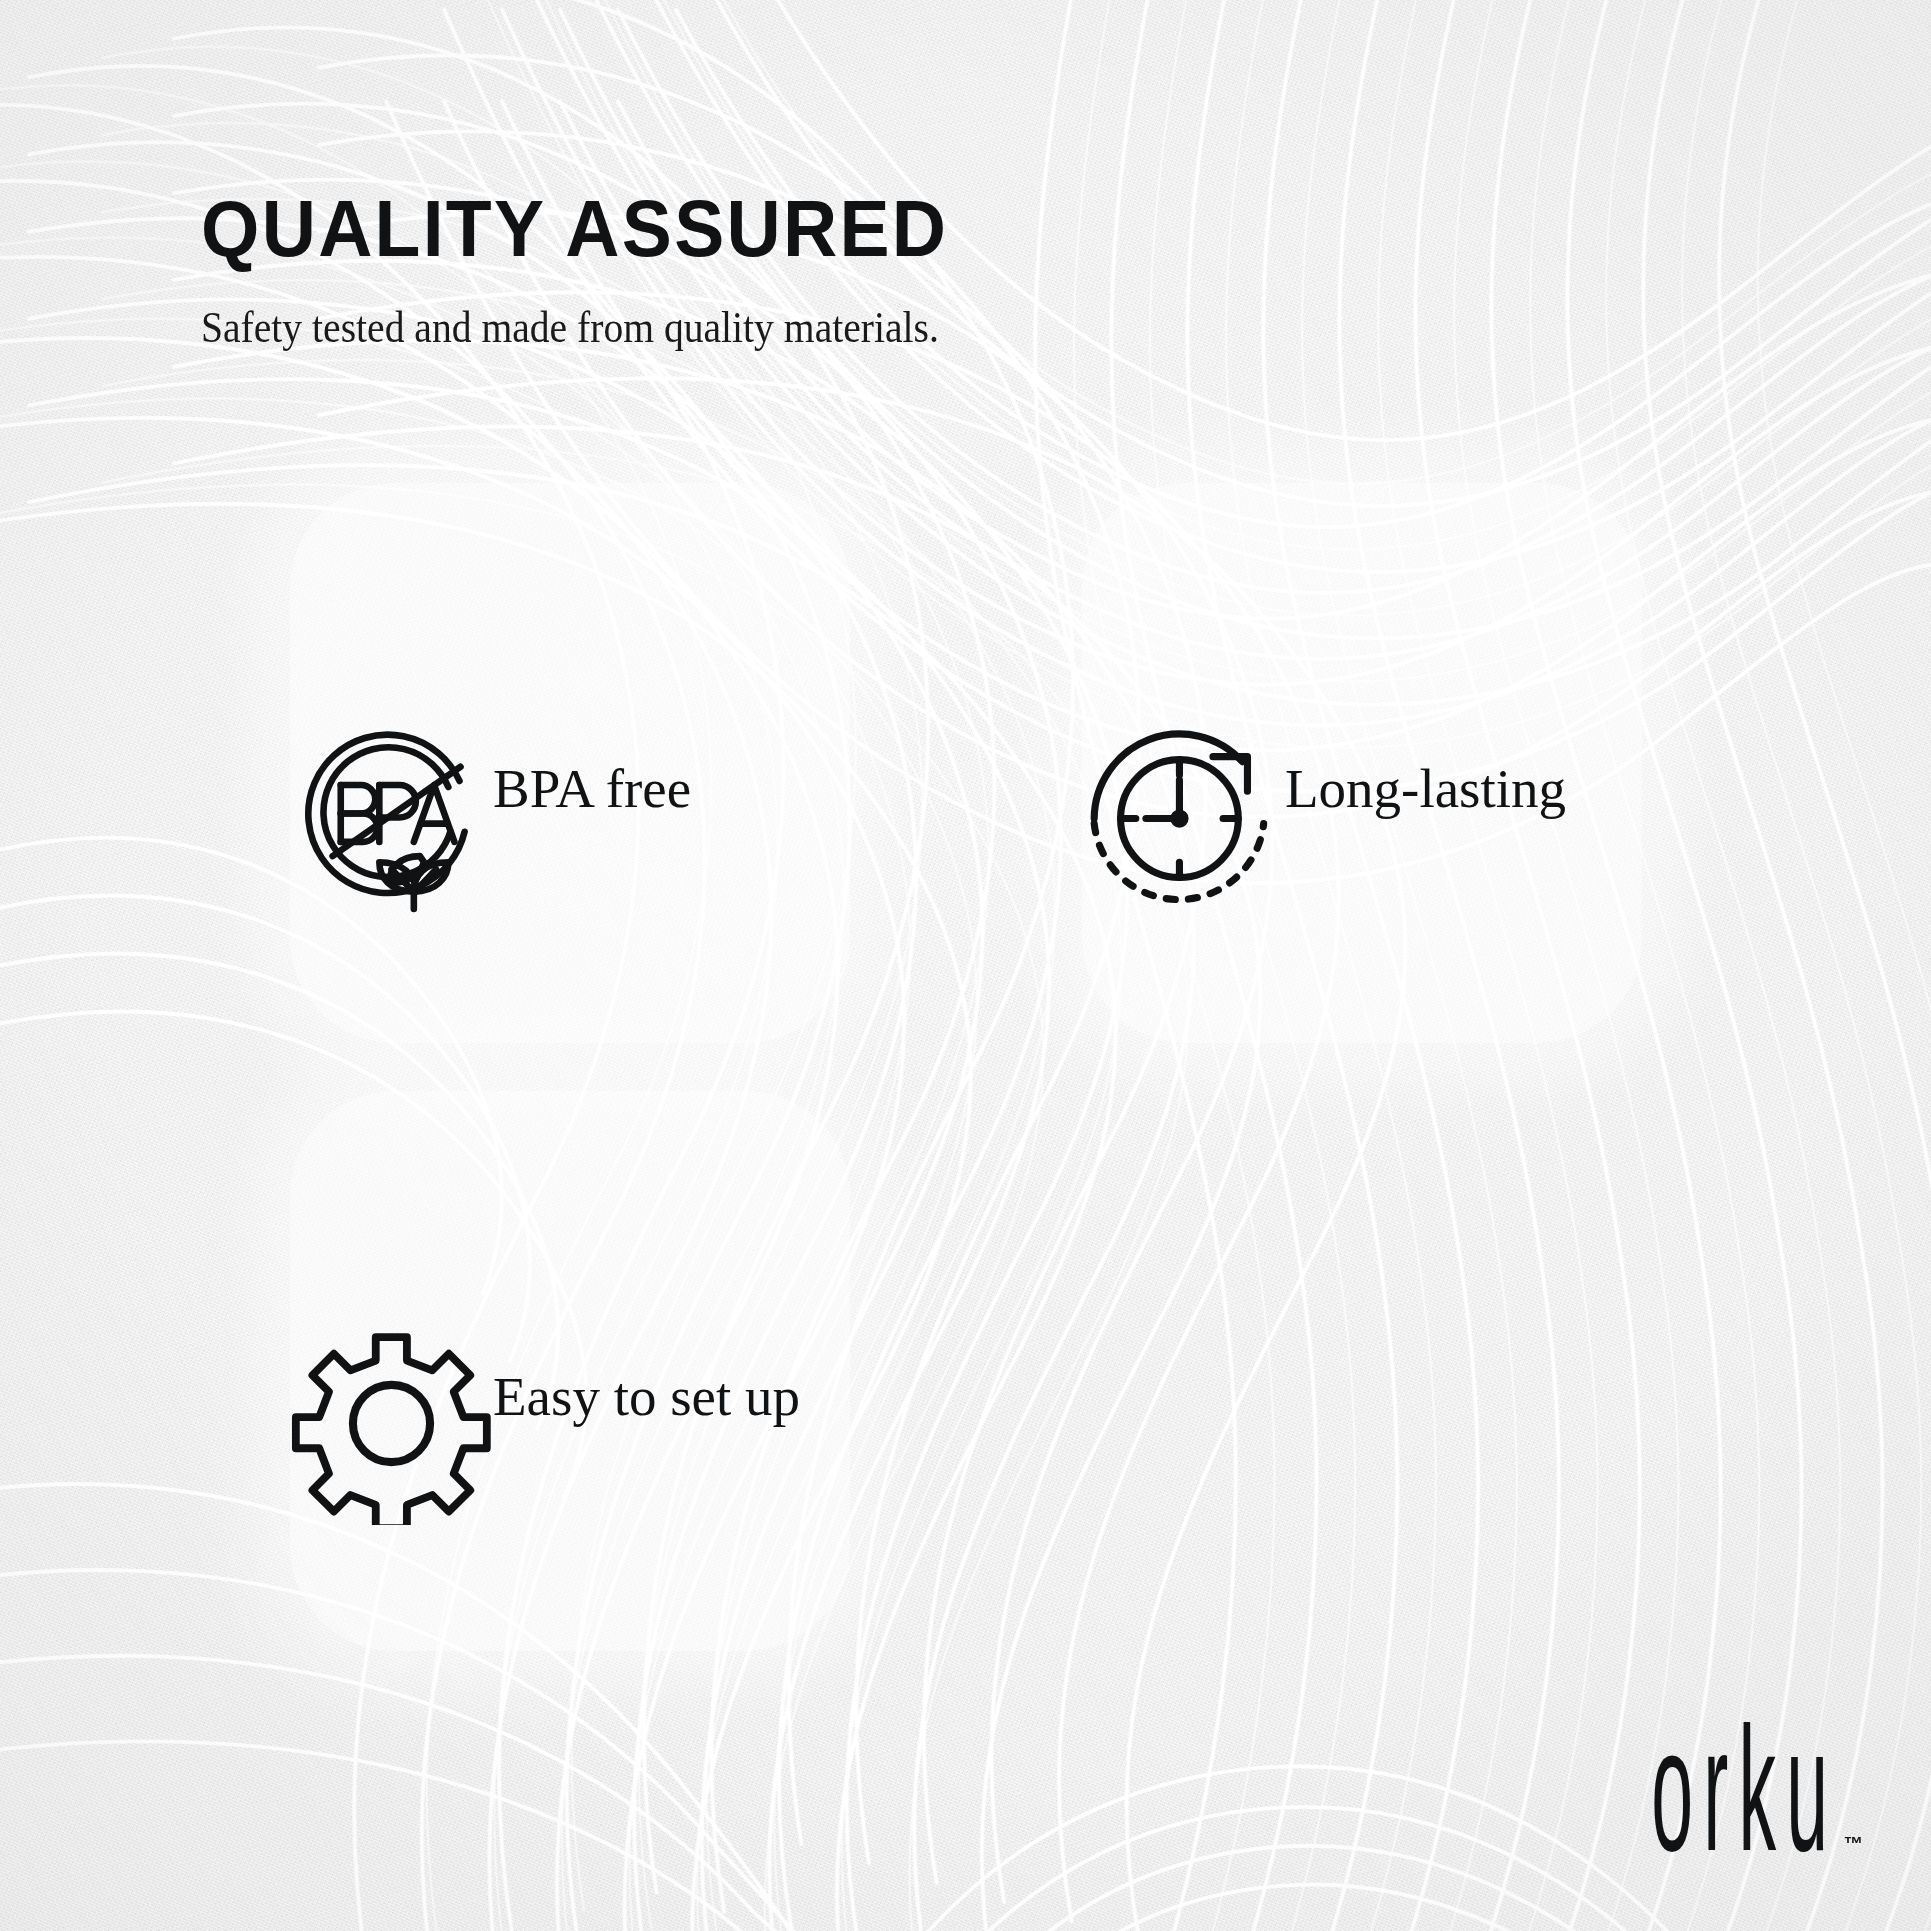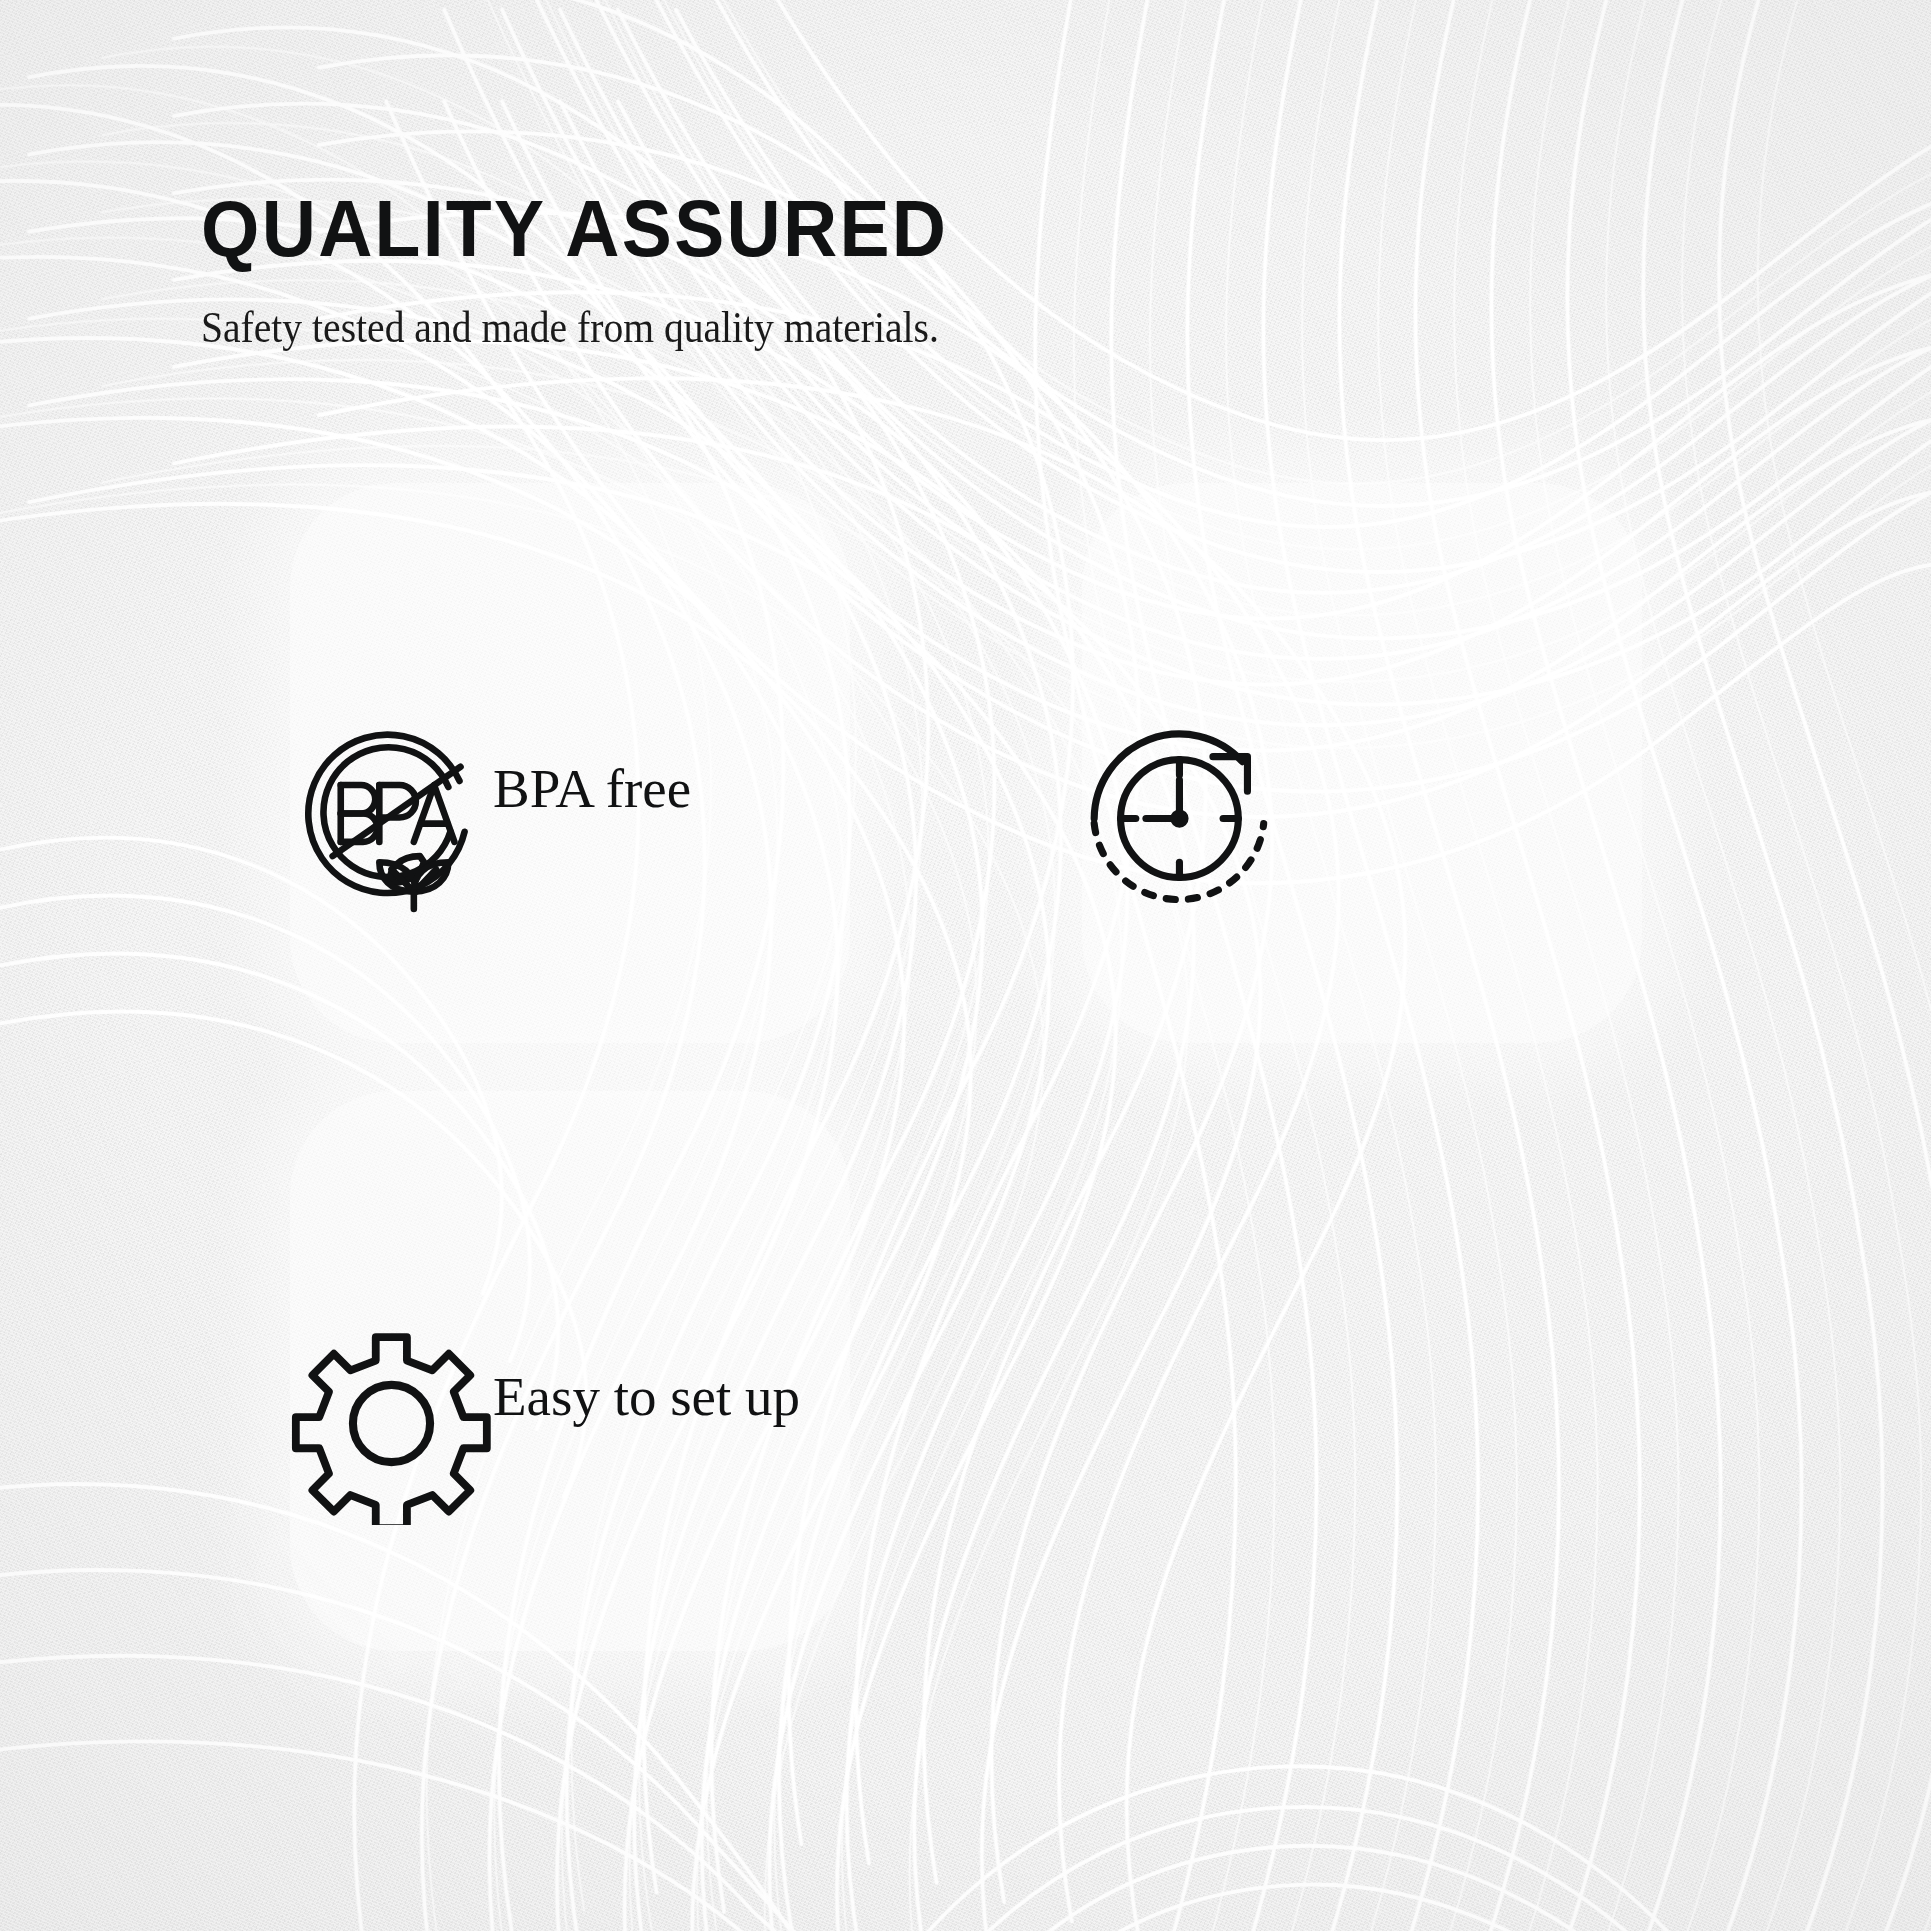--- a/index.html
+++ b/index.html
@@ -271,20 +271,21 @@
           <path d="M 96 103 L 63 103"></path>
           <circle cx="96" cy="103" r="5.5" fill="#111213"></circle>
 
           <path d="M 12 103 A 84 84 0 0 1 158 47"></path>
 
           <path d="M 129 42 L 163 42 L 163 76"></path>
 
           <path d="M 12 108 A 84 84 0 0 0 179 108" stroke-dasharray="9 13"></path>
         </svg>
       </span>
+      <div class="card-label">Long-lasting</div>
     </div>
 
     <div class="card">
       <span class="card-icon">
         <svg viewBox="0 0 200 200" fill="none" stroke="#111213" stroke-width="8" stroke-linecap="round" stroke-linejoin="round">
           <path d="M 84 12 L 116 12 L 116 36
                    L 142 46 L 159 29 L 181 51 L 164 68
                    L 174 94 L 198 94 L 198 126 L 174 126
                    L 164 152 L 181 169 L 159 191 L 142 174
                    L 116 184 L 116 208 L 84 208 L 84 184
@@ -294,15 +295,19 @@
                    L 84 36 Z" transform="translate(0,-10) scale(0.96) translate(4,14)"></path>
           <circle cx="100" cy="100" r="38"></circle>
         </svg>
       </span>
       <div class="card-label">Easy to set up</div>
     </div>
 
 
   </div>
 
+  <div class="logo">
+    <span class="logo-word">orku</span>
+    <span class="logo-tm">™</span>
+  </div>
 
 </div>
 
 
 </body></html>

